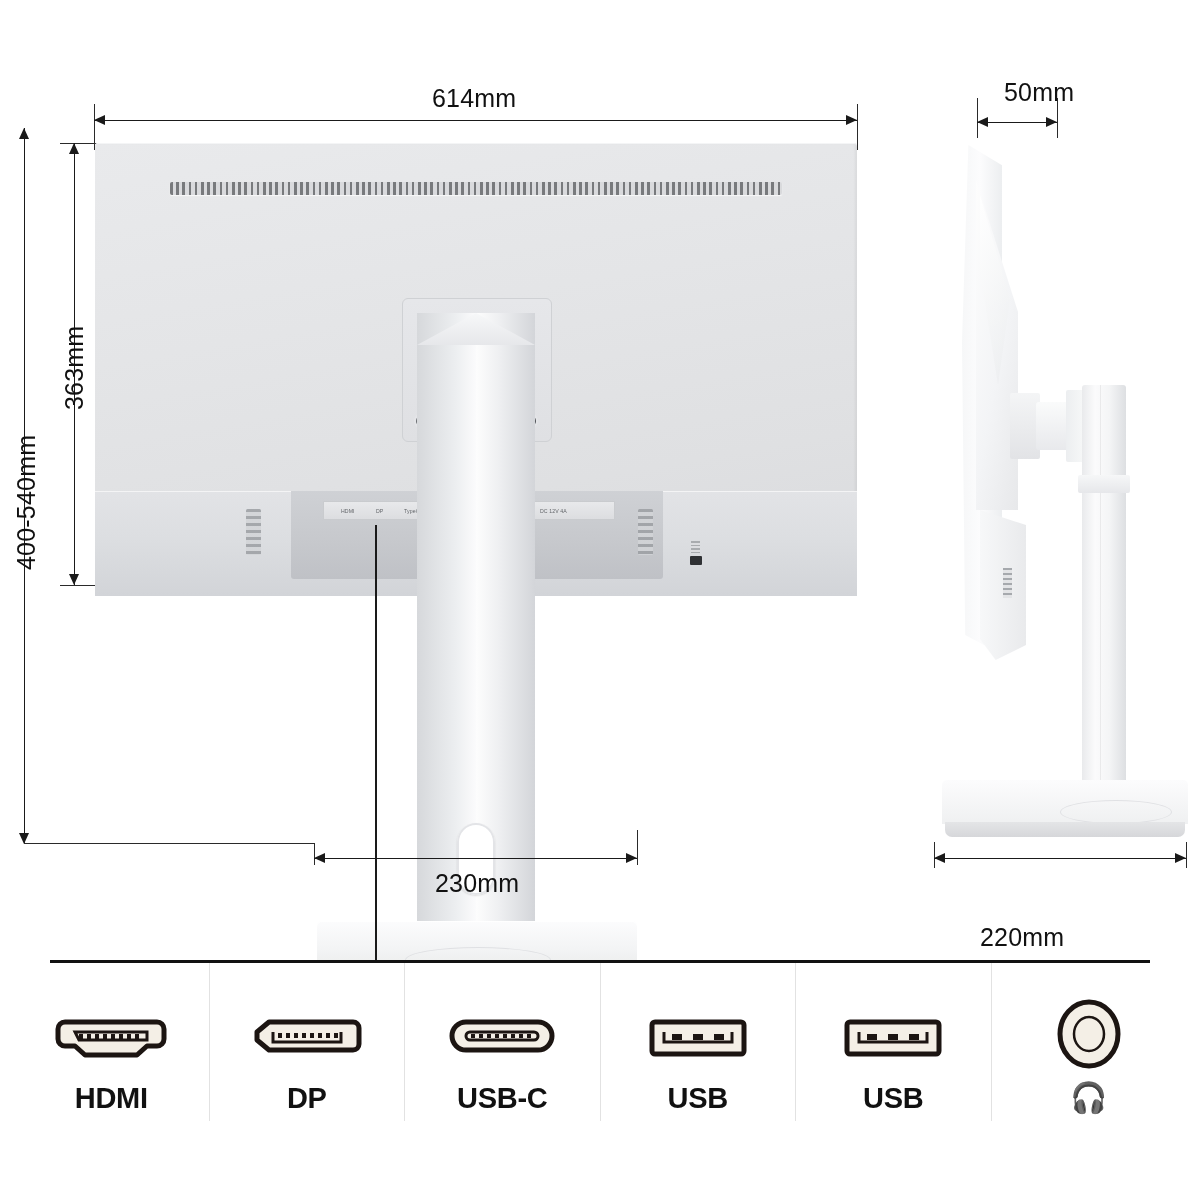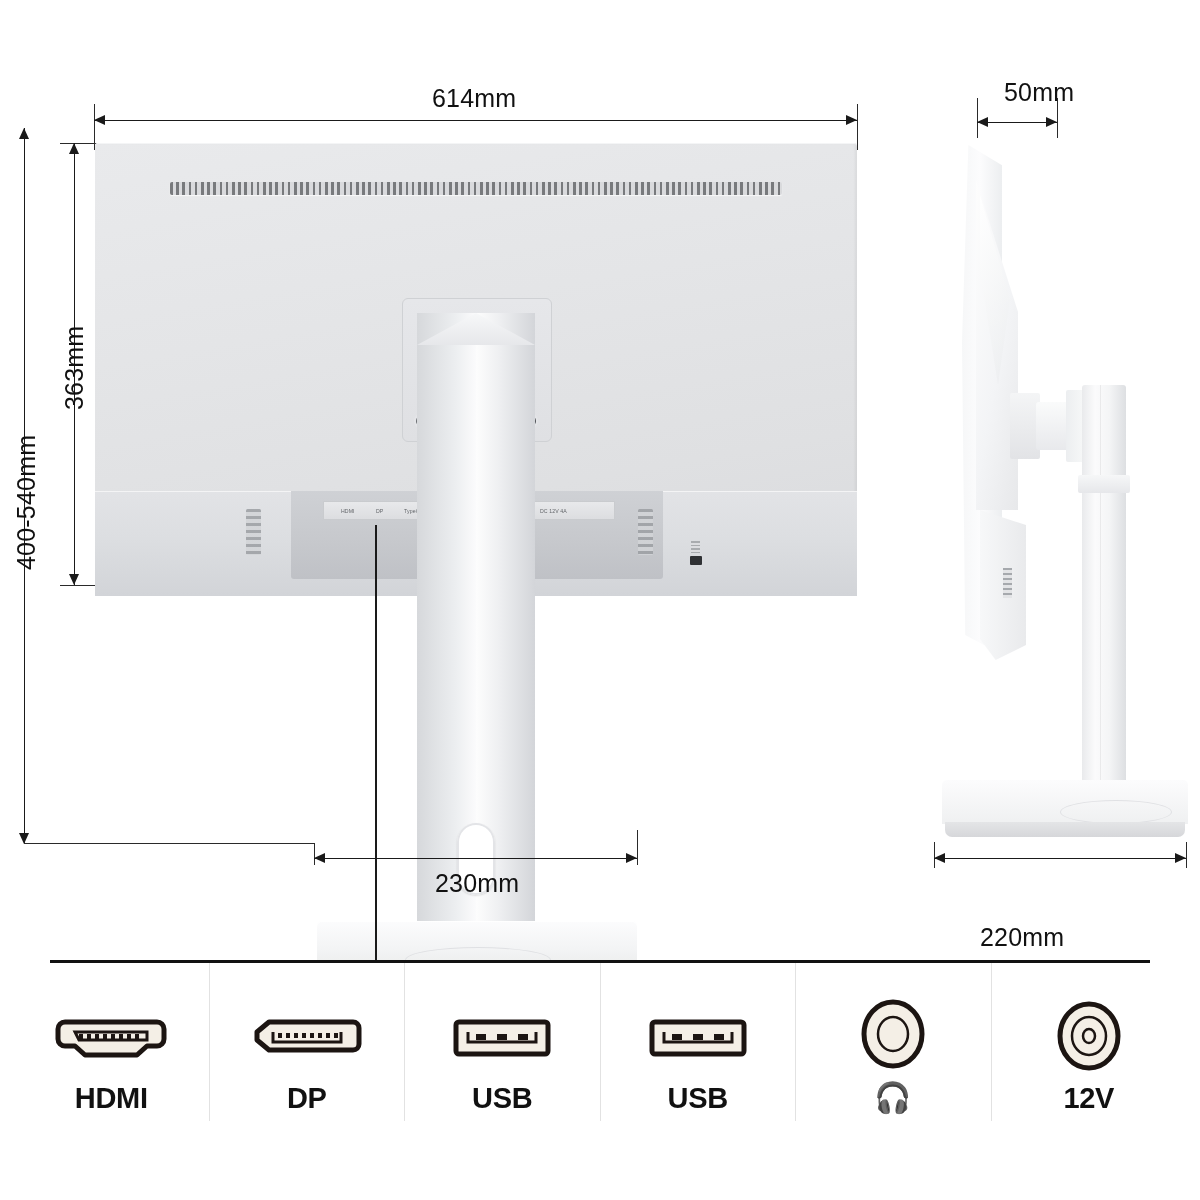--- a/index.html
+++ b/index.html
@@ -266,20 +266,39 @@
             <rect x="59" y="23" width="4" height="5"></rect>
               <rect x="67" y="23" width="4" height="5"></rect>
             <rect x="75" y="23" width="4" height="5"></rect>
               <rect x="83" y="23" width="4" height="5"></rect>
           </g>
         </svg>
       </div>
       <div class="plabel">DP</div>
     </div>
 
+    <div class="pcell">
+      <div class="picon">
+        <svg width="112" height="52" viewBox="0 0 112 52">
+          <rect x="6" y="12" width="100" height="28" rx="14" fill="#f4efe6" stroke="#1c1512" stroke-width="5"></rect>
+          <rect x="20" y="22" width="72" height="8" rx="4" fill="none" stroke="#1c1512" stroke-width="3"></rect>
+          <g fill="#1c1512">
+            <rect x="25" y="24" width="4" height="4"></rect>
+              <rect x="33" y="24" width="4" height="4"></rect>
+            <rect x="41" y="24" width="4" height="4"></rect>
+              <rect x="49" y="24" width="4" height="4"></rect>
+            <rect x="57" y="24" width="4" height="4"></rect>
+              <rect x="65" y="24" width="4" height="4"></rect>
+            <rect x="73" y="24" width="4" height="4"></rect>
+              <rect x="81" y="24" width="4" height="4"></rect>
+          </g>
+        </svg>
+      </div>
+      <div class="plabel">USB-C</div>
+    </div>
 
 
     <div class="pcell">
       <div class="picon">
         <svg width="104" height="48" viewBox="0 0 104 48">
           <rect x="6" y="10" width="92" height="32" rx="3" fill="#f4efe6" stroke="#1c1512" stroke-width="5"></rect>
           <path d="M18 20 v10 h68 v-10" fill="none" stroke="#1c1512" stroke-width="3"></path>
           <g fill="#1c1512">
             <rect x="26" y="22" width="10" height="6"></rect>
               <rect x="47" y="22" width="10" height="6"></rect>
@@ -308,25 +327,15 @@
     <div class="pcell">
       <div class="picon">
         <svg width="72" height="72" viewBox="0 0 72 72">
           <ellipse cx="36" cy="36" rx="29" ry="32" fill="#f4efe6" stroke="#1c1512" stroke-width="5"></ellipse>
           <ellipse cx="36" cy="36" rx="15" ry="17" fill="none" stroke="#1c1512" stroke-width="2.5"></ellipse>
         </svg>
       </div>
       <div class="plabel glyph">🎧</div>
     </div>
 
-    <div class="pcell">
-      <div class="picon">
-        <svg width="72" height="72" viewBox="0 0 72 72">
-          <ellipse cx="36" cy="36" rx="29" ry="32" fill="#f4efe6" stroke="#1c1512" stroke-width="5"></ellipse>
-          <ellipse cx="36" cy="36" rx="17" ry="19" fill="none" stroke="#1c1512" stroke-width="2.5"></ellipse>
-          <ellipse cx="36" cy="36" rx="6" ry="7" fill="none" stroke="#1c1512" stroke-width="2.5"></ellipse>
-        </svg>
-      </div>
-      <div class="plabel">12V</div>
-    </div>
 
   </div>
 </div>
 
 </body></html>

